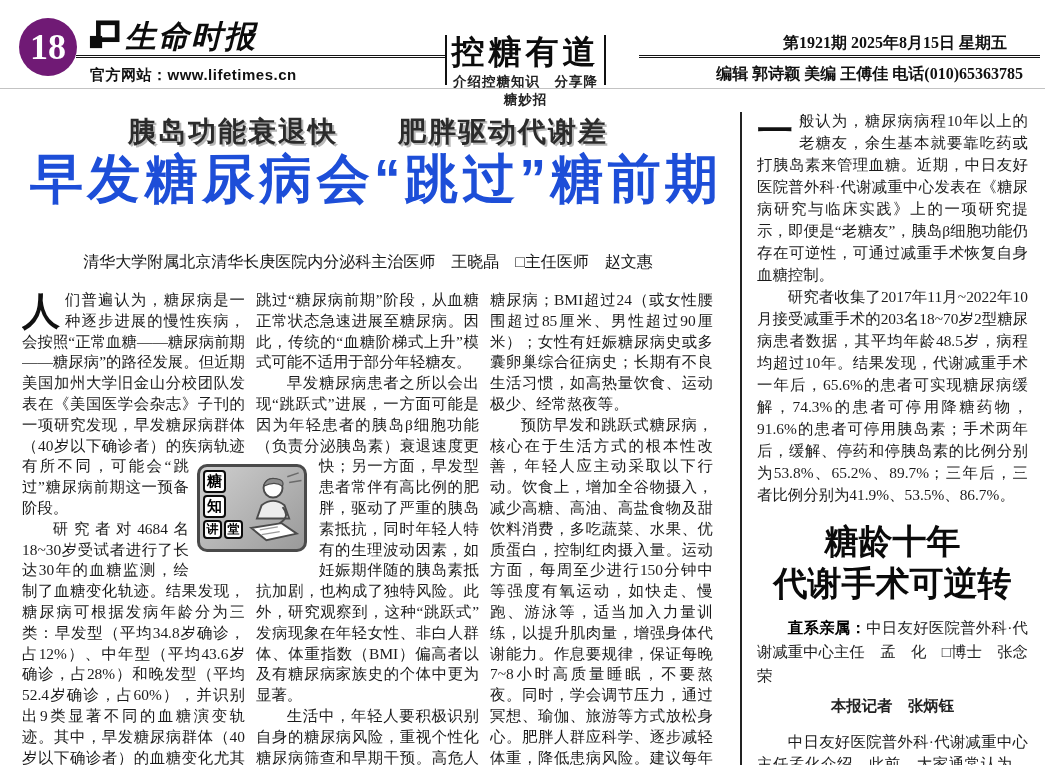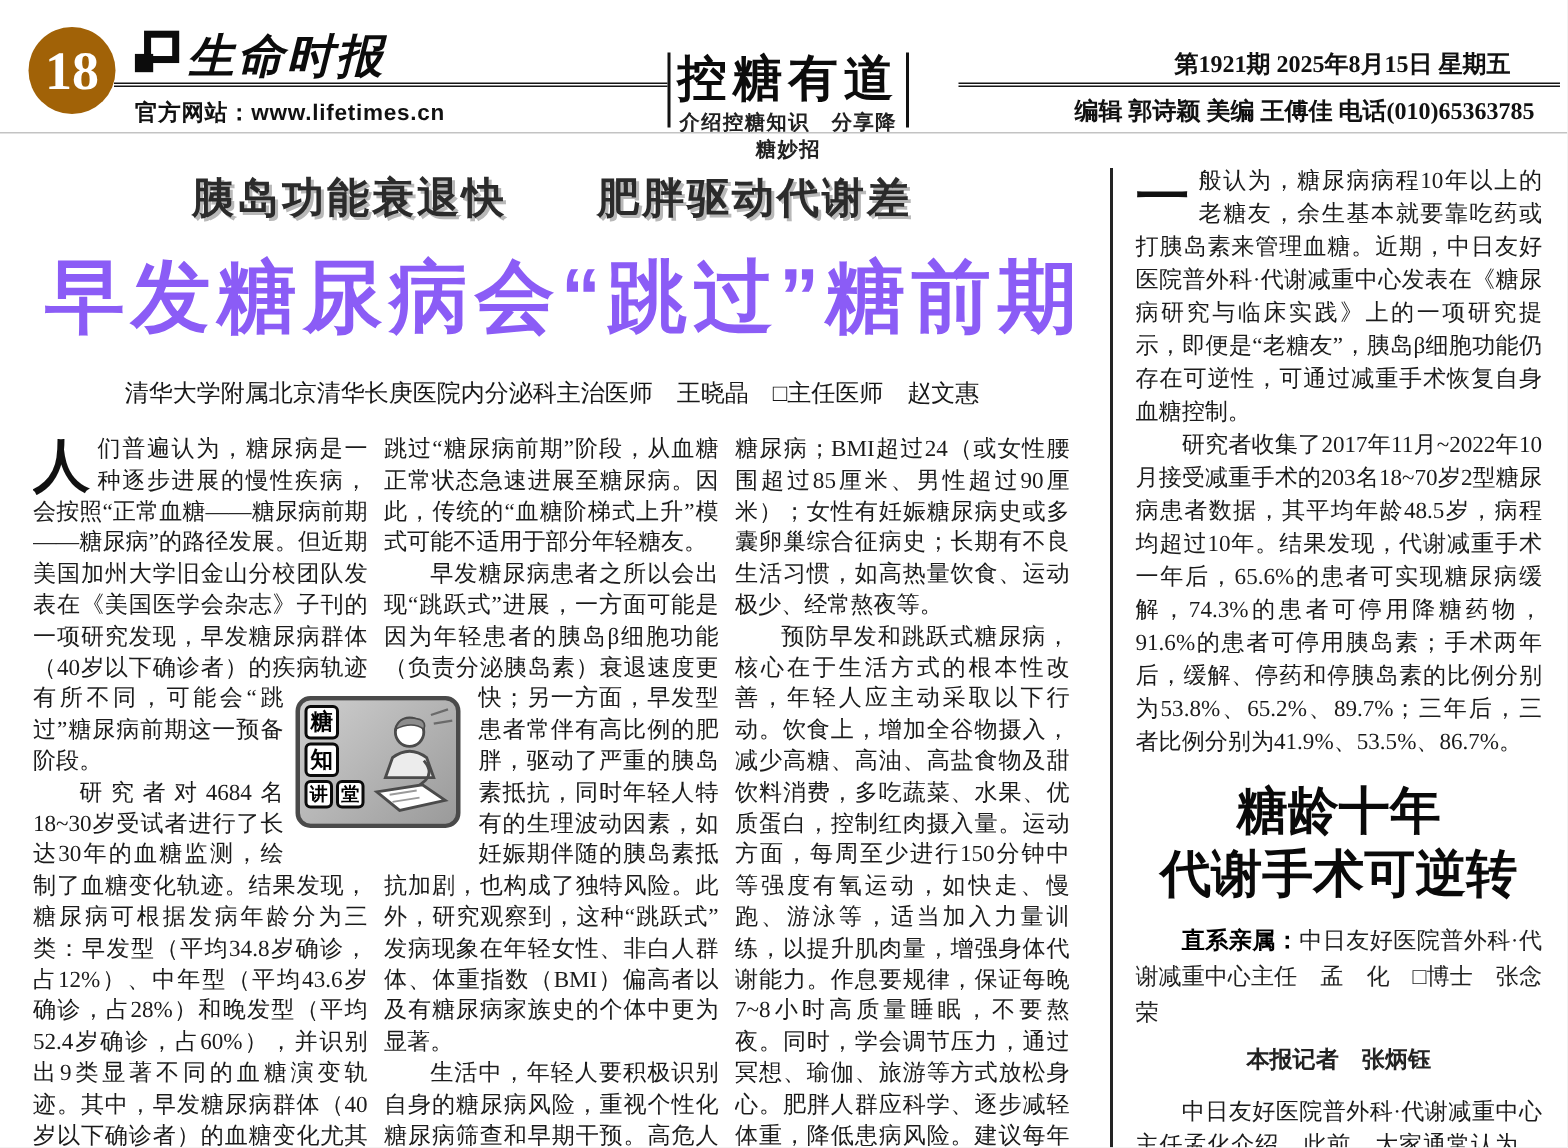--- a/index.html
+++ b/index.html
@@ -6,21 +6,21 @@
   html,body { background:#e9e9e9; }
   .page {
     position:relative; width:1045px; height:765px; margin:0 auto;
     background:#ffffff; overflow:hidden; color:#1c1c1c;
     font-family:"Liberation Serif","DejaVu Serif",serif;
   }
 
   
   .page-circle {
     position:absolute; left:19px; top:18px; width:58px; height:58px;
-    border-radius:50%; background:#a16207; color:#fff;
+    border-radius:50%; background:#701a75; color:#fff;
     display:flex; align-items:center; justify-content:center;
     font:700 36px "Liberation Serif",serif;
   }
   .masthead { position:absolute; left:88px; top:20px; display:flex; align-items:flex-end; gap:5px; }
   .masthead-text {
     font-family:"Liberation Serif","DejaVu Serif",serif;
     font-weight:900; font-style:italic; font-size:31px; line-height:34px; letter-spacing:2px; color:#0c0c0c;
   }
   .website { position:absolute; left:90px; top:66px; font:700 15px "Liberation Sans",sans-serif; letter-spacing:.5px; color:#111; }
   .dbl-line { position:absolute; height:3px; border-top:1.6px solid #151515; border-bottom:1.6px solid #151515; }
@@ -36,23 +36,23 @@
   .staff-line { position:absolute; right:22px; top:64px; font:700 16px "Liberation Serif",serif; color:#111; }
   .header-rule { position:absolute; left:0; top:88px; width:1045px; height:1px; background:#c3c3c3; }
 
   
   .kicker {
     position:absolute; left:22px; top:113px; width:692px; text-align:center;
     font:700 28px "Liberation Serif",serif; letter-spacing:2px; color:#2b2b2b;
     text-shadow:2px 2px 0 #b8b8b8;
   }
   .main-title {
-    position:absolute; left:30px; top:160px; width:688px;
+    position:absolute; left:30px; top:140px; width:688px;
     font-family:"Liberation Sans","DejaVu Sans",sans-serif;
-    font-weight:900; font-size:53px; line-height:78px; color:#8b5cf6;
+    font-weight:900; font-size:53px; line-height:78px; color:#1d4ed8;
     text-align:justify; text-align-last:justify; white-space:nowrap; letter-spacing:0;
   }
   .byline { position:absolute; left:22px; top:252px; width:692px; text-align:center; font:400 16px "Liberation Serif",serif; color:#181818; }
   .byline .bold-name { font-weight:400; }
 
   
   .columns { position:absolute; left:22px; top:290px; width:692px; height:478px; display:flex; gap:11px; }
   .col { width:223px; overflow:hidden; }
   .bp { font-size:15.4px; line-height:20.8px; text-align:justify; color:#1b1b1b; }
   .bp.ind { text-indent:2em; }

